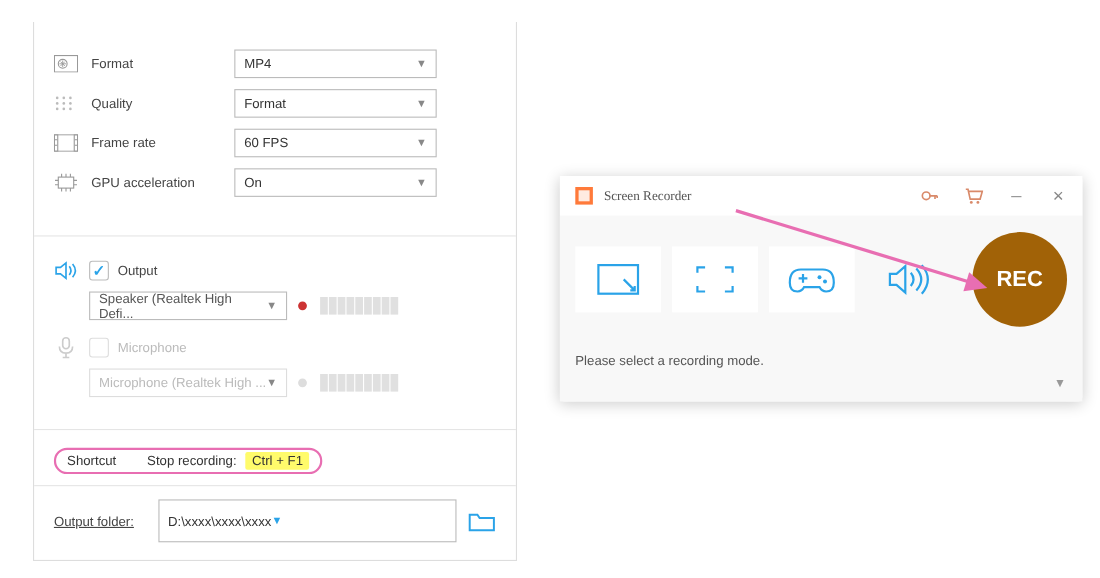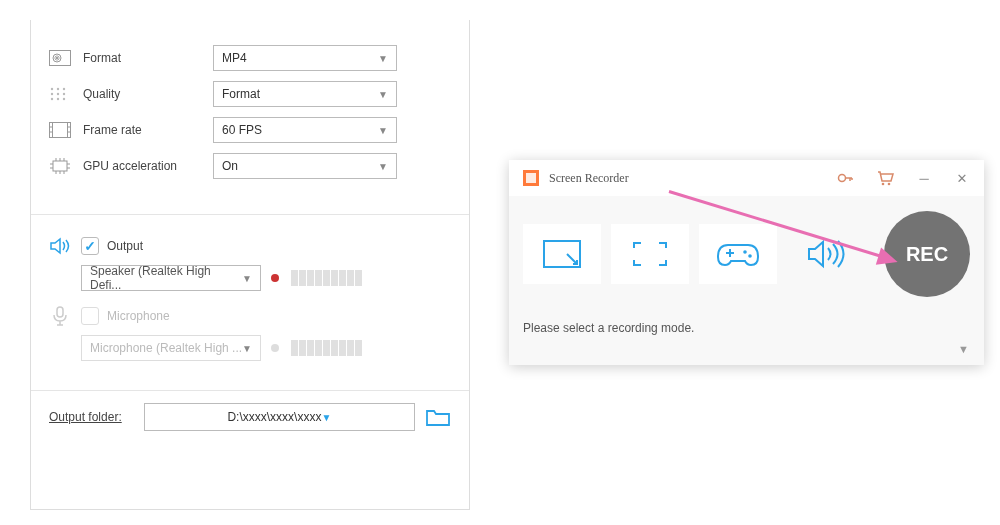--- a/index.html
+++ b/index.html
@@ -31,38 +31,38 @@
   .disabled .rec-dot { background: #ddd; }
   
   .shortcut-section { padding: 16px 18px 10px 18px; border-bottom: 1px solid #e5e5e5; }
   .shortcut-box { display: inline-flex; align-items: center; border: 2px solid #e86eb2; border-radius: 12px; padding: 2px 10px; font-size: 12px; color: #333; }
   .shortcut-label { margin-right: 28px; }
   .shortcut-mid { margin-right: 8px; }
   .shortcut-key { background: #fffb6b; padding: 1px 6px; border-radius: 2px; }
   
   .output-section { padding: 12px 18px; display: flex; align-items: center; }
   .output-label { font-size: 12px; color: #444; margin-right: 22px; text-decoration: underline; }
-  .output-select { flex: 1; height: 28px; border: 1px solid #bbb; background: #fff; font-size: 12px; color: #333; padding: 0 8px; display: flex; align-items: center; justify-content: center; cursor: pointer; margin-right: 10px; }
+  .output-select { flex: 1; height: 39px; border: 1px solid #bbb; background: #fff; font-size: 12px; color: #333; padding: 0 8px; display: flex; align-items: center; justify-content: flex-start; cursor: pointer; margin-right: 10px; }
   .output-select .chevron { color: #2aa3e8; }
   .folder-icon { width: 26px; height: 22px; }
   
   
   .recorder-window { position: absolute; left: 509px; top: 160px; width: 475px; border-radius: 4px; background: #fff; box-shadow: 0 2px 14px rgba(0,0,0,0.2); }
   .titlebar { display: flex; align-items: center; justify-content: space-between; padding: 9px 14px 9px 13px; background: #fff; }
   .titlebar-left { display: flex; align-items: center; }
   .app-logo { width: 18px; height: 18px; margin-right: 9px; }
   .app-title { font-size: 12px; color: #555; font-family: Liberation Serif, serif; }
   .titlebar-right { display: flex; align-items: center; gap: 22px; }
   .titlebar-icon { width: 18px; height: 18px; display: flex; align-items: center; justify-content: center; color: #d98a6a; }
   .win-btn { width: 16px; height: 16px; display: flex; align-items: center; justify-content: center; color: #888; font-size: 13px; cursor: pointer; }
   
   .mode-bar { display: flex; background: #f8f8f8; padding: 15px 14px 12px 14px; gap: 10px; align-items: center; position: relative; overflow: visible; }
   .mode-btn { width: 78px; height: 60px; background: #fff; display: flex; align-items: center; justify-content: center; cursor: pointer; }
   .mode-btn.no-bg { background: transparent; }
-  .rec-btn { width: 86px; height: 86px; background: #737373; border-radius: 50%; color: #fff; font-weight: bold; font-size: 20px; display: flex; align-items: center; justify-content: center; cursor: pointer; margin-left: auto; position: relative; top: 0; }
+  .rec-btn { width: 86px; height: 86px; background: #a16207; border-radius: 50%; color: #fff; font-weight: bold; font-size: 20px; display: flex; align-items: center; justify-content: center; cursor: pointer; margin-left: auto; position: relative; top: 0; }
   
   .status-bar { padding: 12px 14px 30px 14px; background: #f8f8f8; font-size: 12px; color: #555; position: relative; }
   .chev-bottom { position: absolute; right: 15px; bottom: 10px; color: #999; font-size: 11px; }
   
   
   .arrow-line { position: absolute; left: 669px; top: 190px; width: 225px; height: 3px; background: #e86eb2; transform-origin: 0 50%; transform: rotate(17deg); }
   .arrow-head { position: absolute; left: 878px; top: 250px; width: 0; height: 0; border-left: 20px solid #e86eb2; border-top: 9px solid transparent; border-bottom: 9px solid transparent; transform: rotate(17deg); }
   
   
   svg { display: block; }
@@ -192,20 +192,27 @@
             <div class="level-bar"></div>
             <div class="level-bar"></div>
             <div class="level-bar"></div>
             <div class="level-bar"></div>
             <div class="level-bar"></div>
         </div>
       </div>
     </div>
   </div>
 
+  <div class="shortcut-section">
+    <div class="shortcut-box">
+      <span class="shortcut-label">Shortcut</span>
+      <span class="shortcut-mid">Stop recording:</span>
+      <span class="shortcut-key">Ctrl + F1</span>
+    </div>
+  </div>
 
   <div class="output-section">
     <span class="output-label">Output folder:</span>
     <div class="output-select">
       <span>D:\xxxx\xxxx\xxxx</span>
       <span class="chevron">▼</span>
     </div>
     <span class="folder-icon">
       <svg width="26" height="22" viewBox="0 0 26 22">
           <path d="M2 5 H9 L11 8 H24 V19 H2 Z" fill="none" stroke="#2aa3e8" stroke-width="1.8"></path>

